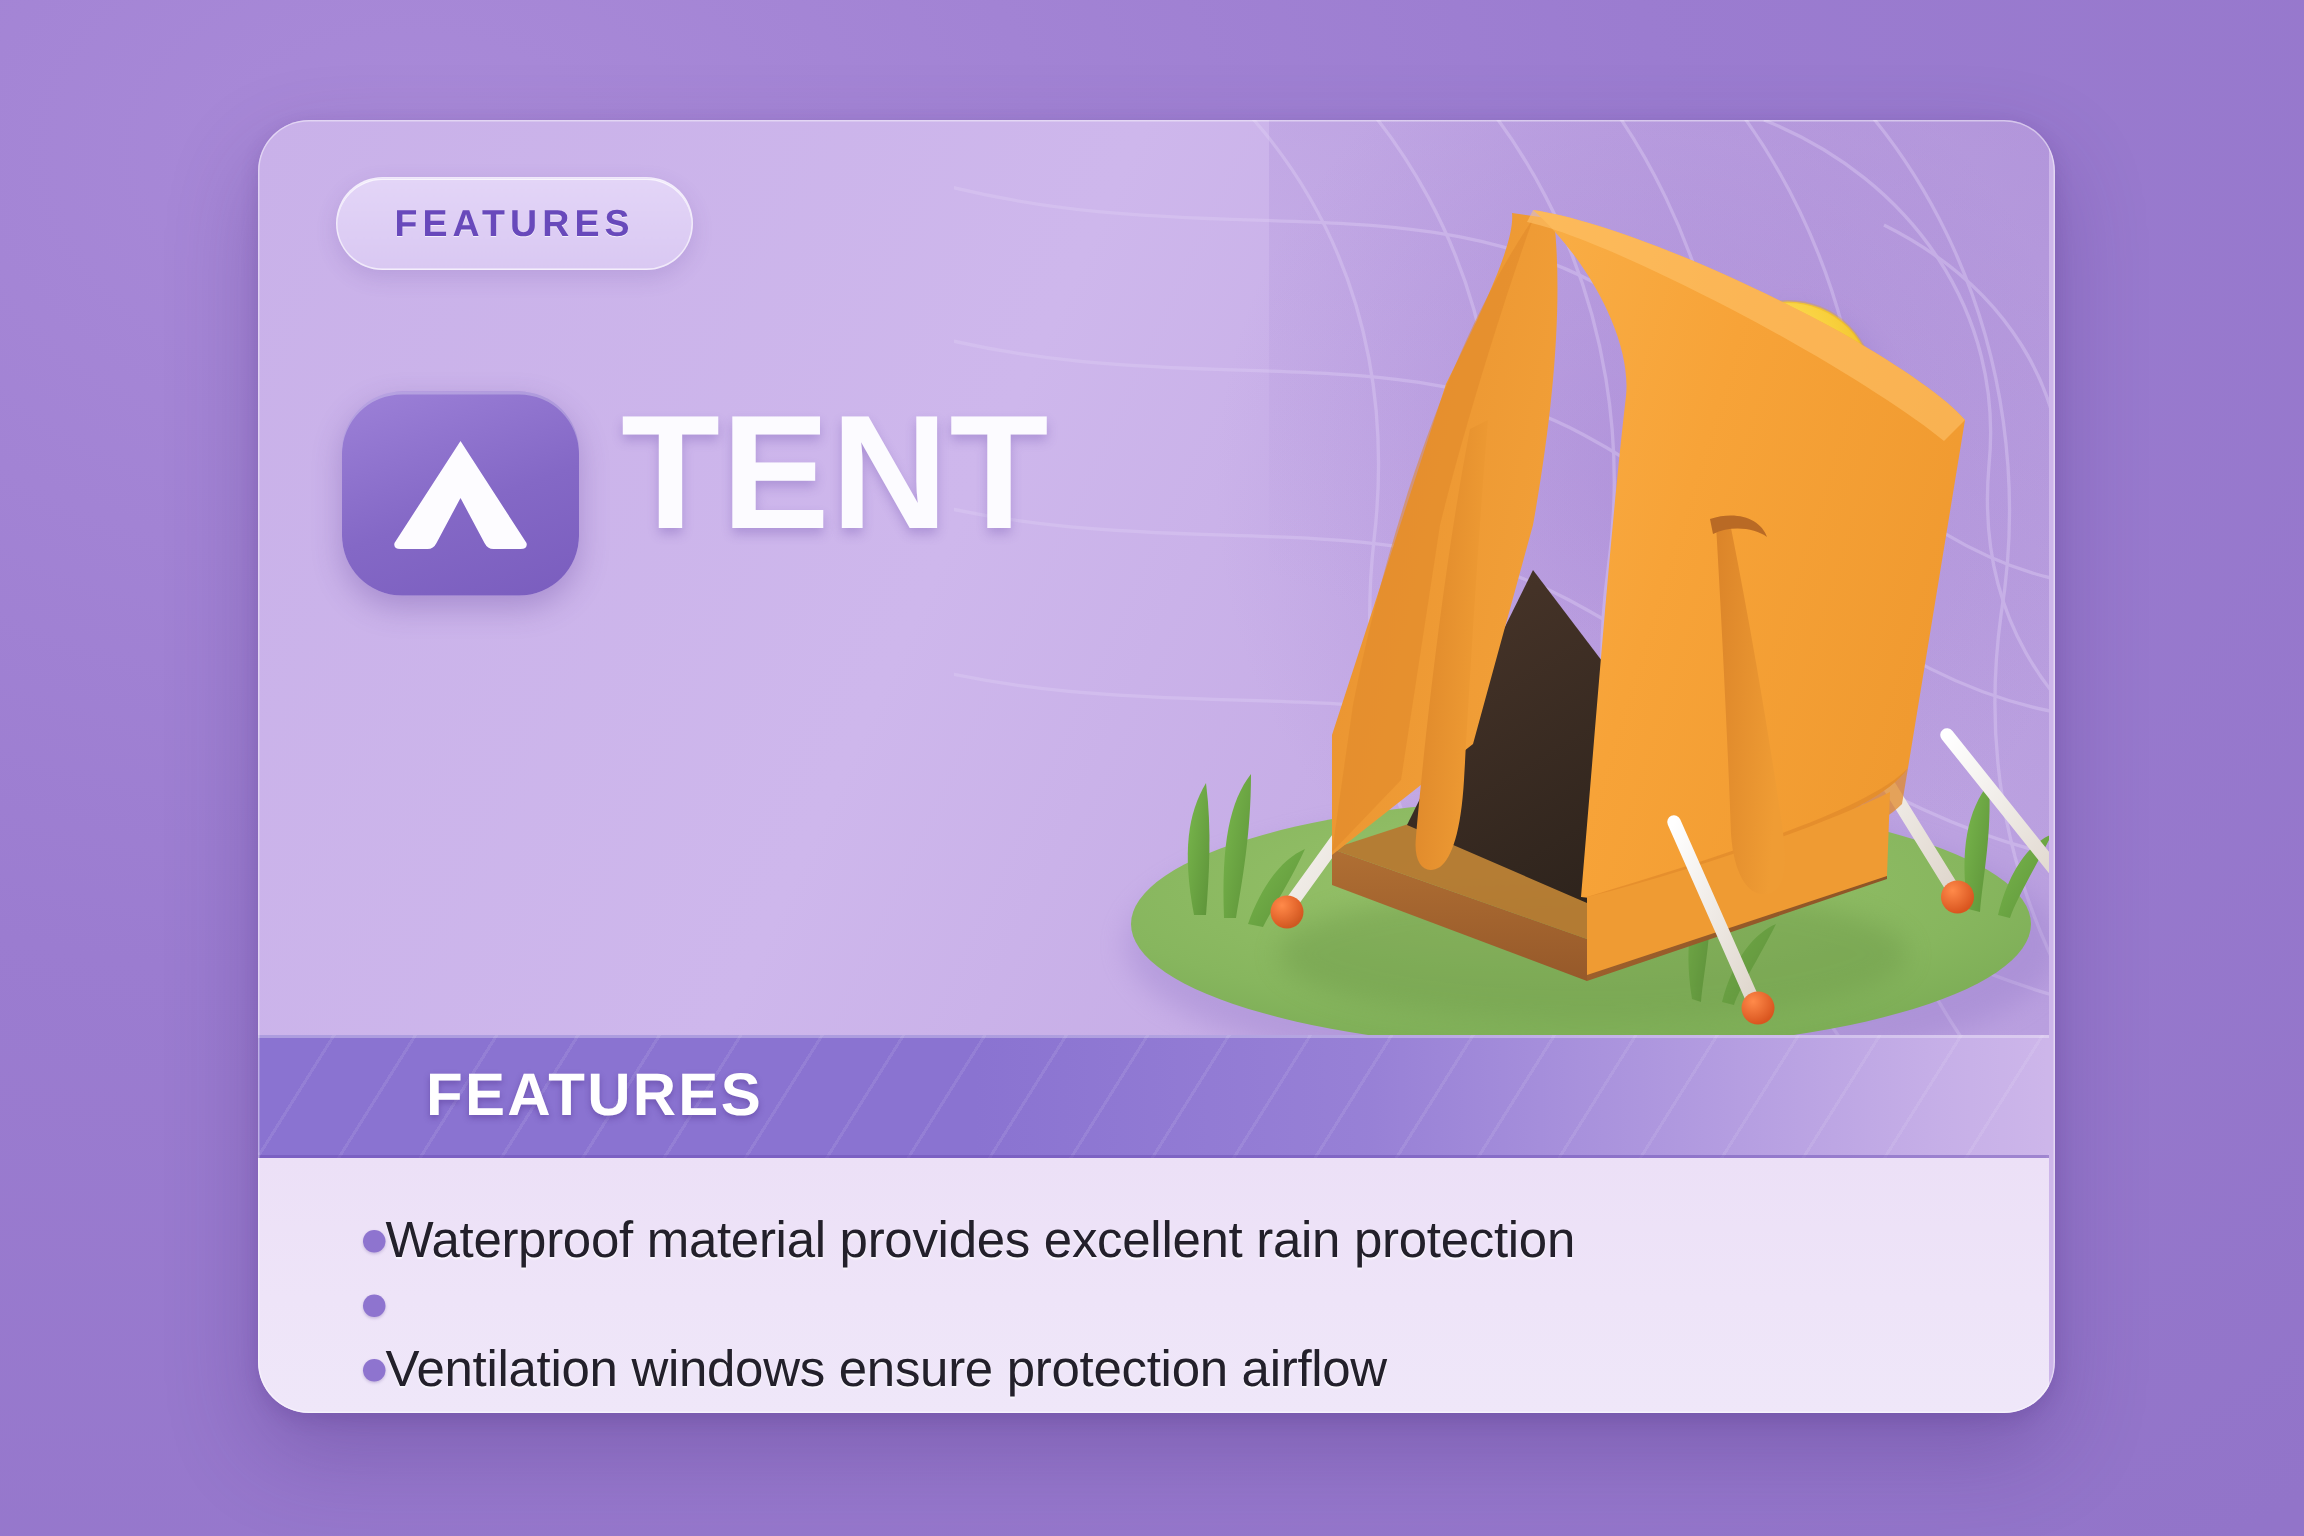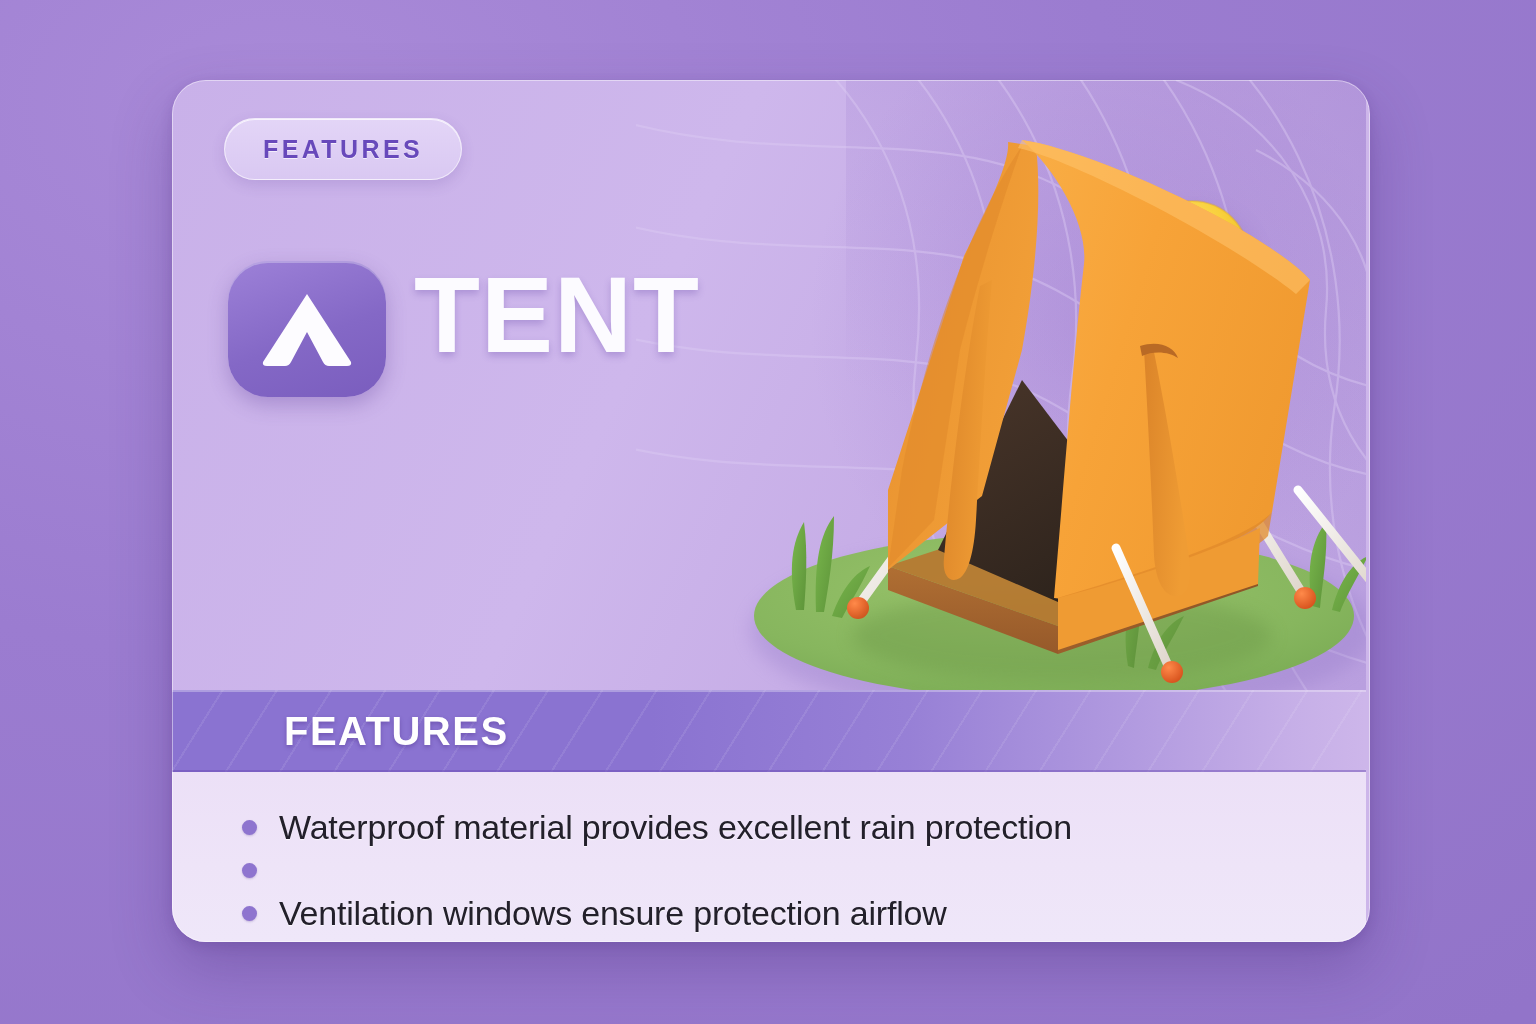--- a/index.html
+++ b/index.html
@@ -108,21 +108,21 @@
     font-size:40px; font-weight:bold; color:#ffffff; letter-spacing:1.5px;
     text-shadow:0 2px 4px rgba(70,40,130,.40);
   }
 
   
   .list-panel{
     position:absolute; left:0; top:692px; width:1194px; height:170px;
     background:linear-gradient(180deg,#ece0f7 0%, #eee4f8 55%, #efe7f9 100%);
     z-index:40; padding:36px 0 0 70px;
   }
-  .f-item{ display:flex; align-items:center; gap:22px; margin-bottom:16px; }
+  .f-item{ display:flex; align-items:center; margin-bottom:16px; }
   .f-dot{
     width:15px; height:15px; border-radius:50%;
     background:#8e74cf; flex:0 0 auto;
     box-shadow:0 1px 2px rgba(80,50,140,.25);
   }
   .f-text{
     font-size:34px; color:#23202b; letter-spacing:-.2px;
     text-shadow:0 1px 1px rgba(255,255,255,.8);
   }
 </style>

